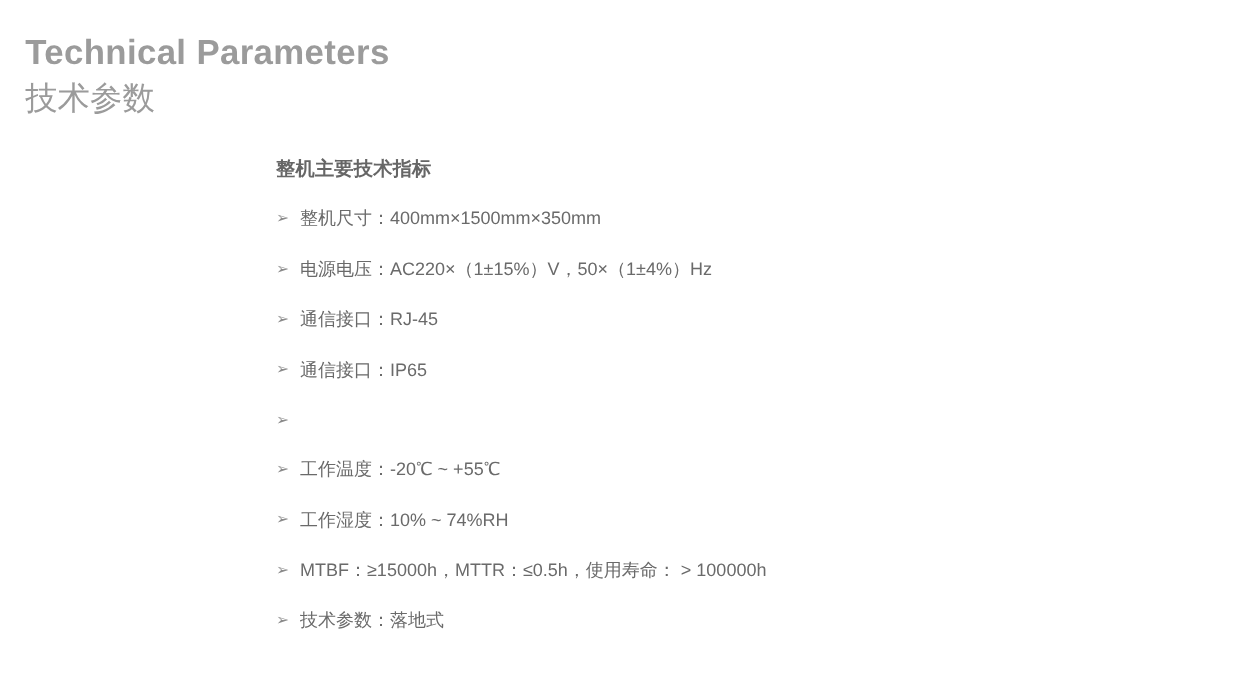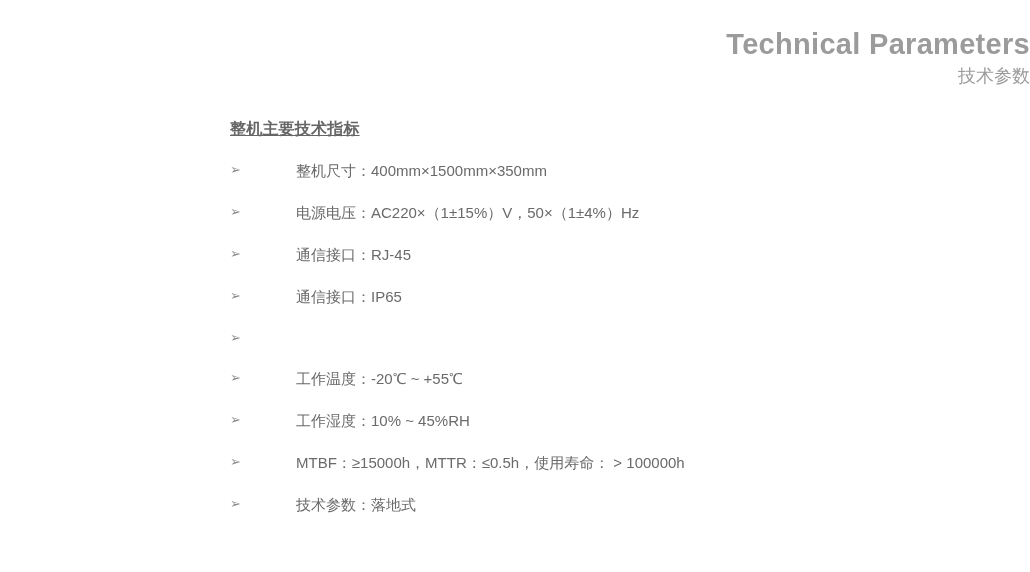--- a/index.html
+++ b/index.html
@@ -13,47 +13,47 @@
     font-family: "Liberation Sans", sans-serif;
     overflow: hidden;
   }
   .page {
     position: relative;
     width: 1030px;
     height: 572px;
     box-sizing: border-box;
   }
   .title-block {
-    text-align: right;
+    text-align: left;
     padding-top: 26px;
+    padding-left: 21px;
   }
   .title-en {
     font-size: 29px;
     font-weight: bold;
     color: #9b9b9b;
     letter-spacing: 0.3px;
     line-height: 1.25;
   }
   .title-cn {
-    font-size: 18px;
+    font-size: 27px;
     color: #9b9b9b;
     line-height: 1.35;
     margin-top: 2px;
   }
   .content {
     padding-left: 230px;
     padding-top: 30px;
   }
   .section-heading {
     font-size: 16px;
     font-weight: bold;
     color: #666666;
     margin: 0 0 22px 0;
     letter-spacing: 0.2px;
-    text-decoration: underline;
   }
   ul.spec-list {
     list-style: none;
     margin: 0;
     padding: 0;
   }
   ul.spec-list li {
     display: flex;
     align-items: flex-start;
     margin-bottom: 24px;
@@ -64,21 +64,20 @@
   .bullet {
     width: 20px;
     flex: 0 0 20px;
     color: #8a8a8a;
     font-size: 13px;
     line-height: 1.3;
   }
   .spec-text {
     color: #6a6a6a;
     white-space: pre;
-    margin-left: 46px;
   }
 </style>
 </head>
 <body>
 
 <div class="page">
 
   <div class="title-block">
     <div class="title-en">Technical Parameters</div>
     <div class="title-cn">技术参数</div>
@@ -106,21 +105,21 @@
       </li>
       <li>
         <span class="bullet">➢</span>
       </li>
       <li>
         <span class="bullet">➢</span>
         <span class="spec-text">工作温度：-20℃ ~ +55℃</span>
       </li>
       <li>
         <span class="bullet">➢</span>
-        <span class="spec-text">工作湿度：10% ~ 45%RH</span>
+        <span class="spec-text">工作湿度：10% ~ 74%RH</span>
       </li>
       <li>
         <span class="bullet">➢</span>
         <span class="spec-text">MTBF：≥15000h，MTTR：≤0.5h，使用寿命： &gt; 100000h</span>
       </li>
       <li>
         <span class="bullet">➢</span>
         <span class="spec-text">技术参数：落地式</span>
       </li>
     </ul>

